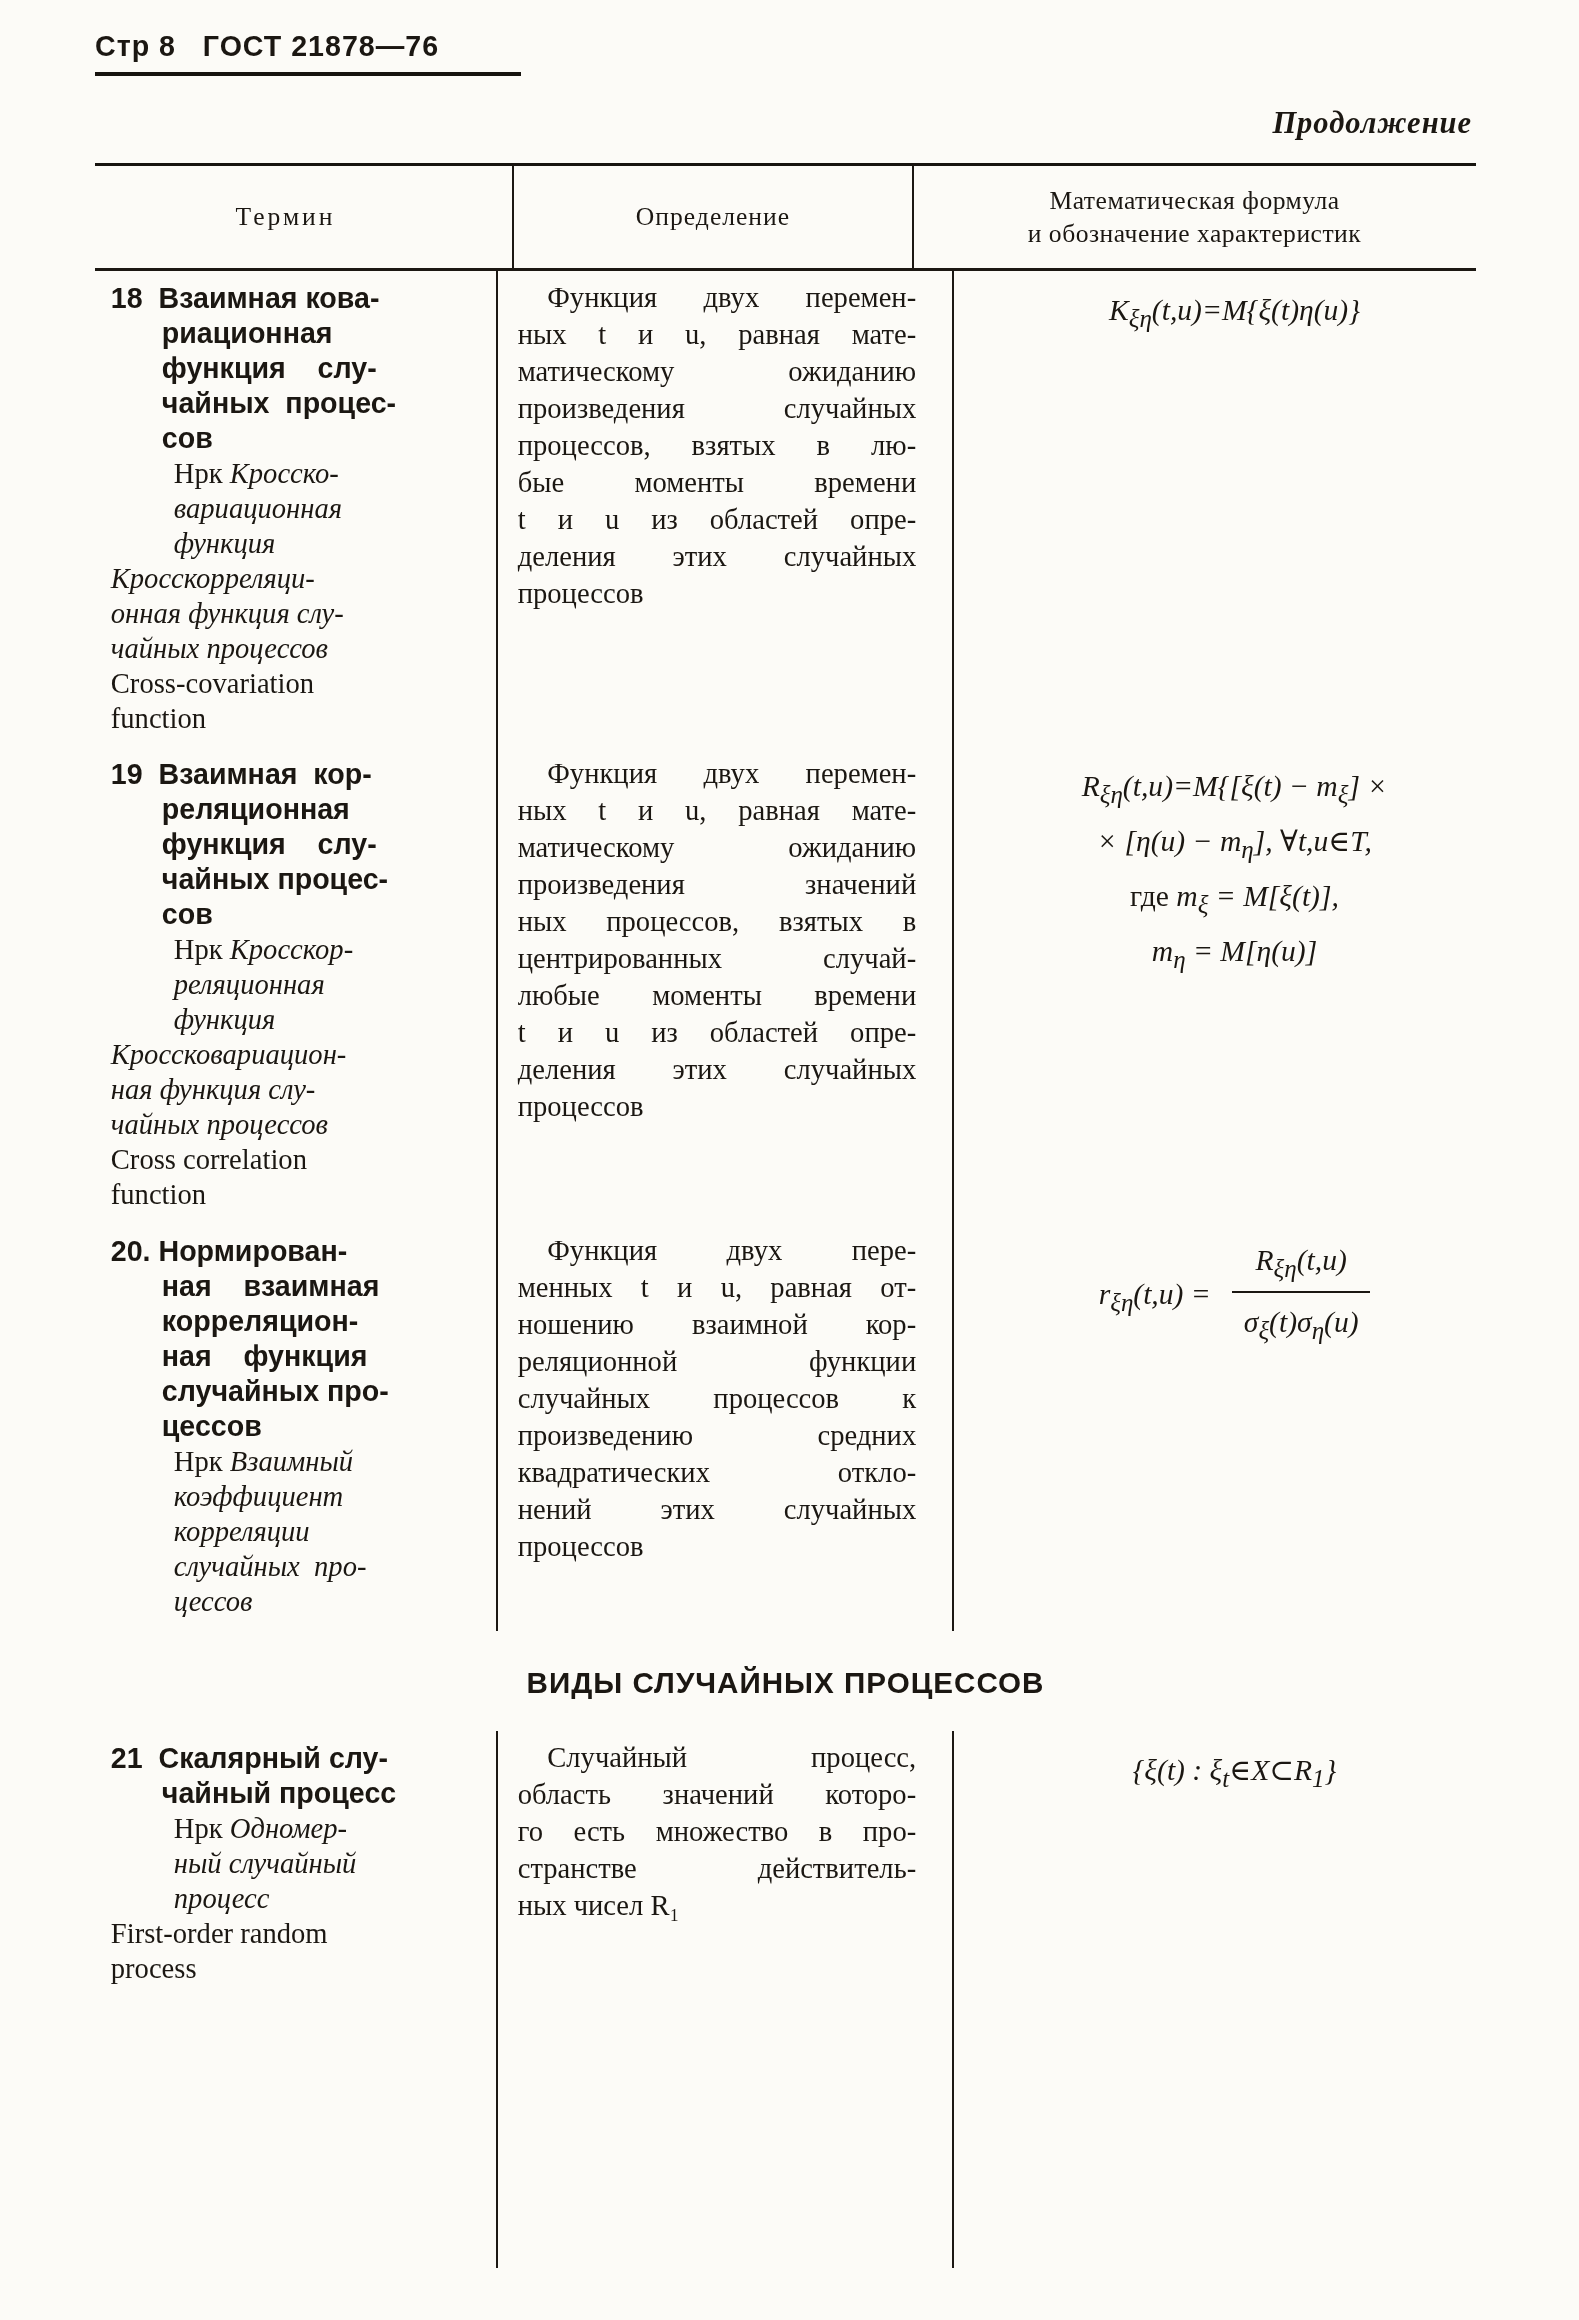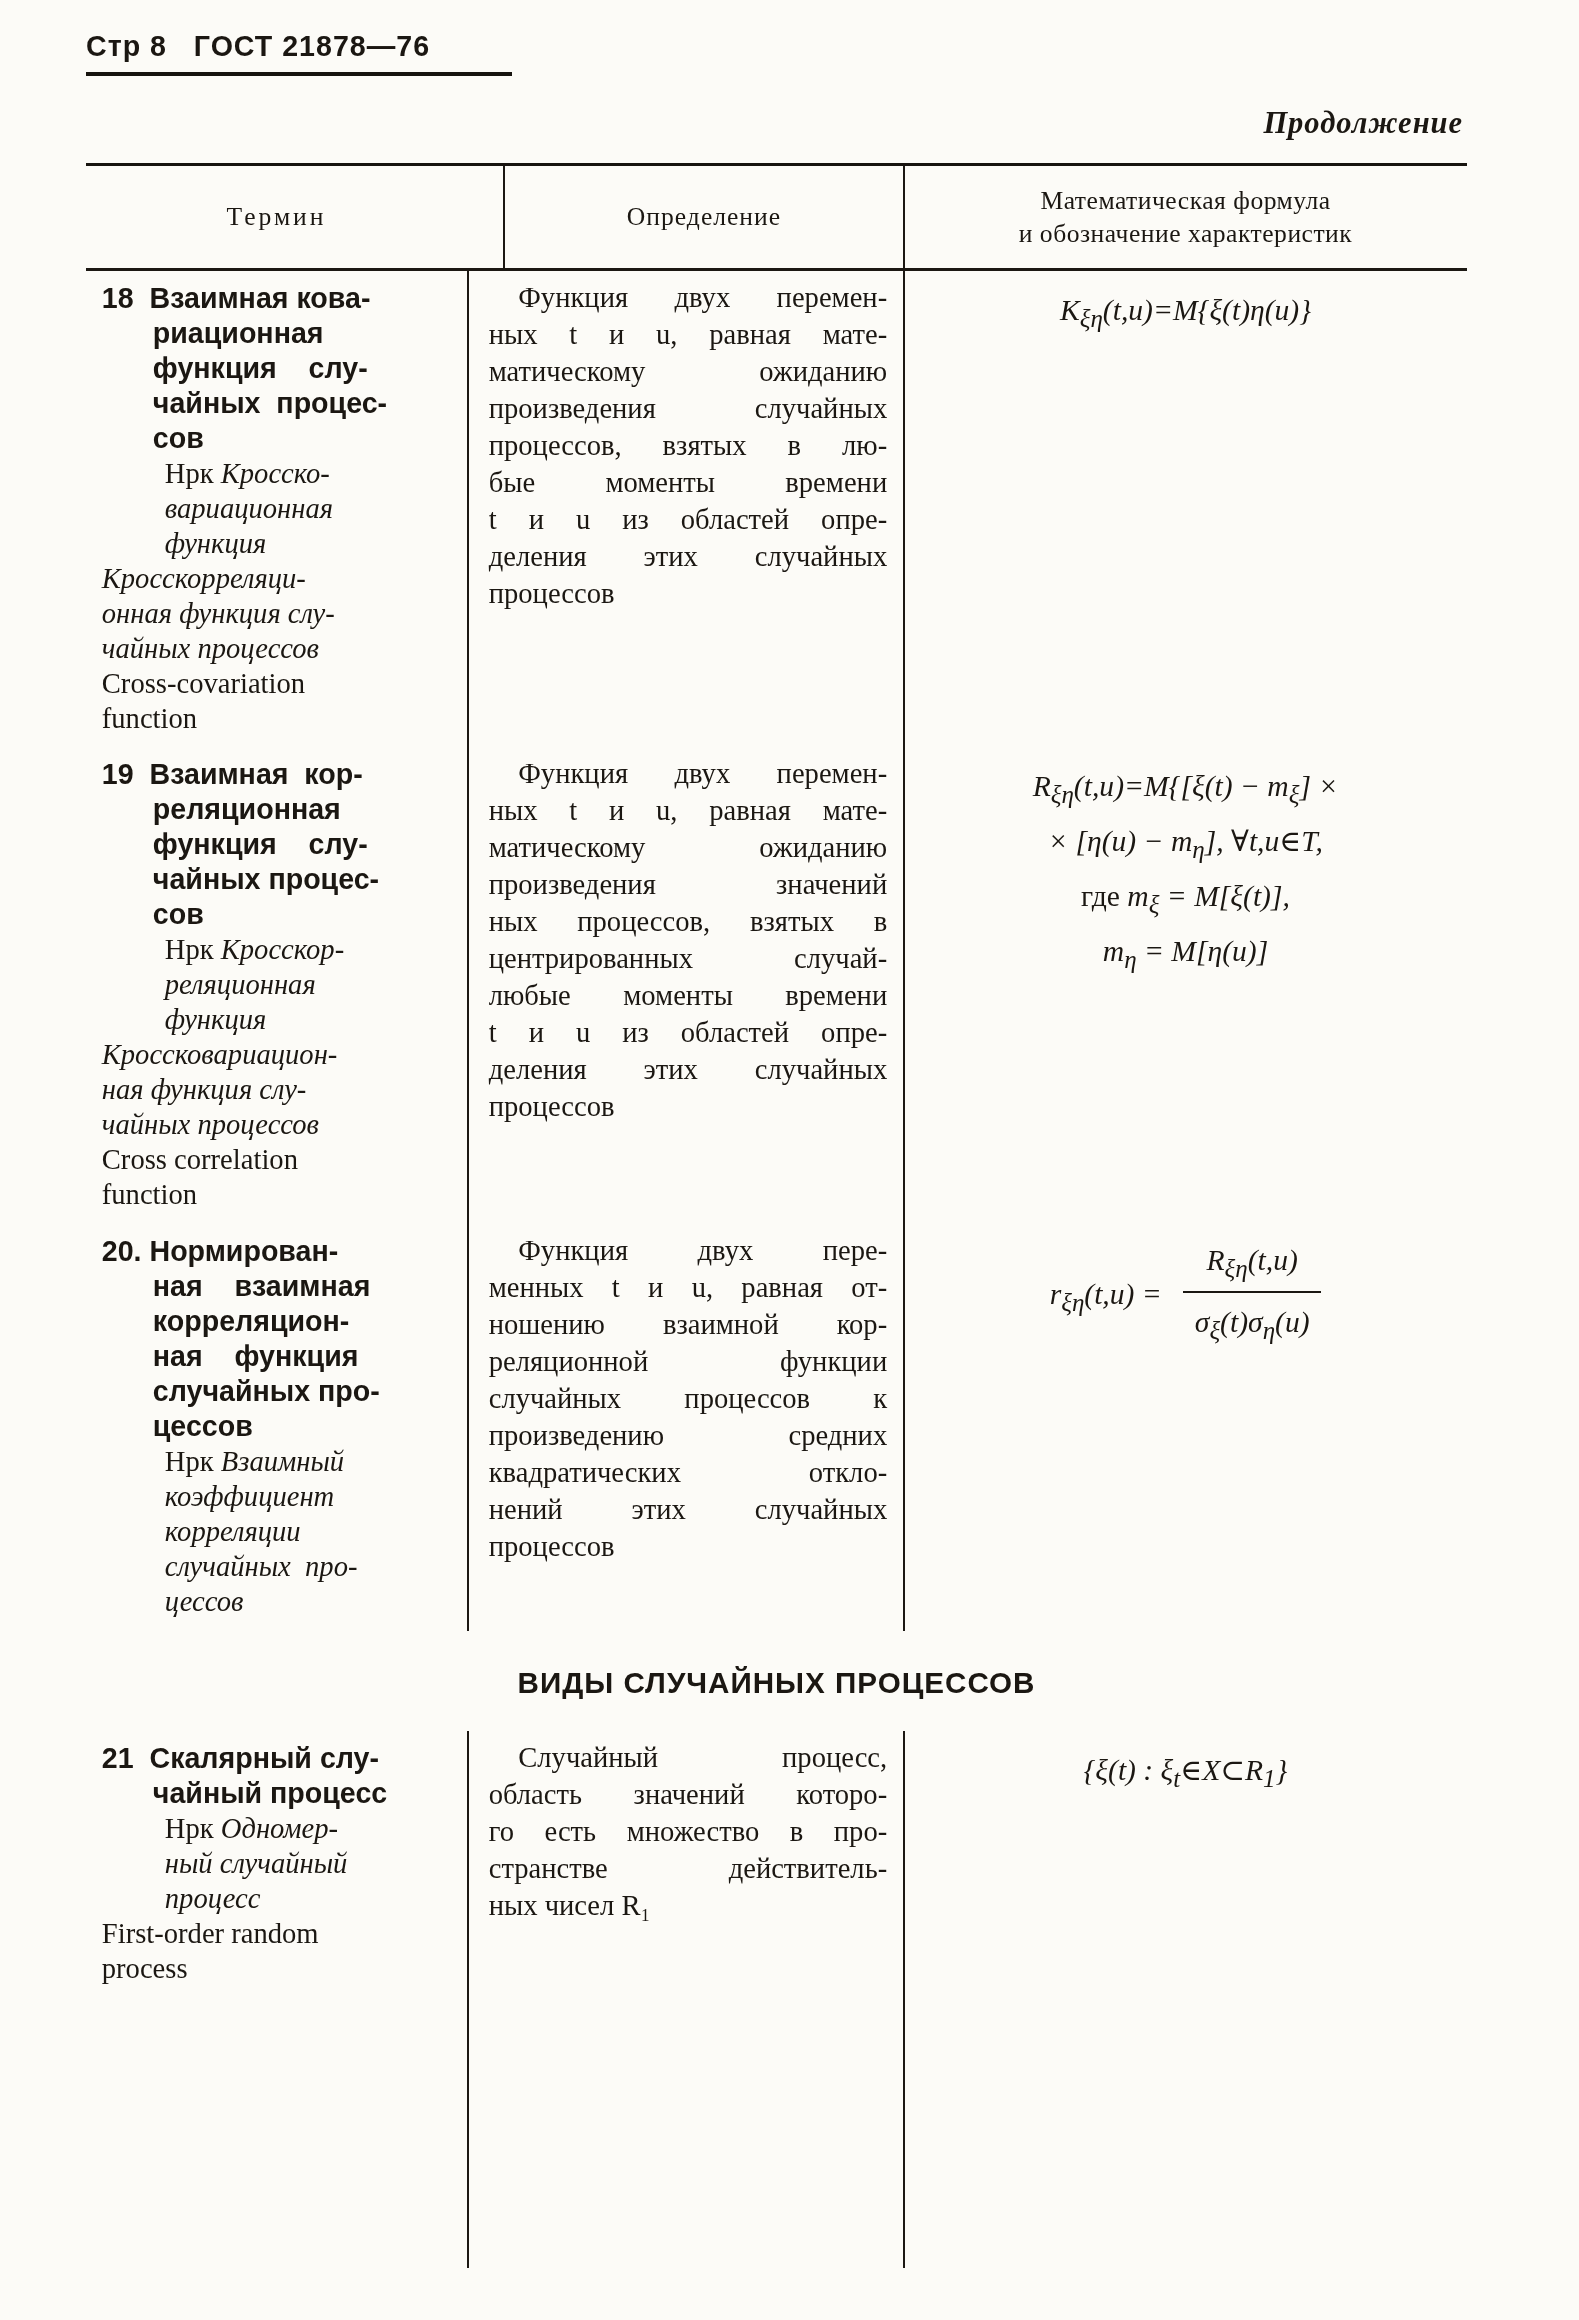--- a/index.html
+++ b/index.html
@@ -1,21 +1,21 @@
 <!DOCTYPE html>
 <html><head>
 <meta charset="utf-8">
 <style>
   html,body{margin:0;padding:0;background:#cfccc4;}
   .page{
     width:1579px;height:2321px;background:#fcfbf7;color:#1b1712;
     position:relative;margin:0 auto;overflow:hidden;
     font-family:"Liberation Serif","DejaVu Serif",serif;
   }
-  .inner{position:absolute;left:86px;top:0;width:1381px;}
+  .inner{position:absolute;left:95px;top:0;width:1381px;}
 
   
   .top-header{padding-top:29.6px;}
   .page-num{
     display:inline-block;font-family:"Liberation Sans","DejaVu Sans",sans-serif;
     font-weight:700;font-size:28.6px;letter-spacing:1px;white-space:pre;
     border-bottom:4.9px solid #17140f;padding-bottom:9.9px;width:426px;
   }
   .continuation{
     margin-top:29.6px;text-align:right;font-style:italic;font-weight:700;
@@ -30,21 +30,21 @@
   }
   .th{
     min-height:102px;display:flex;flex-direction:column;justify-content:center;
     align-items:center;text-align:center;font-size:25.6px;line-height:33px;
   }
   .th-term{letter-spacing:3px;}
   .th-def{letter-spacing:1px;margin-left:36px;}
   .th-formula{font-size:25.6px;letter-spacing:0.5px;}
   .th:nth-child(2),.th:nth-child(3){border-left:2px solid #1c1813;}
 
-  .entry{display:grid;grid-template-columns:381px 436px 563px;}
+  .entry{display:grid;grid-template-columns:381px 436px 563px;gap:20px;}
   .entry .cell:nth-child(2),.entry .cell:nth-child(3){border-left:2px solid #1c1813;}
   .entry:last-child{min-height:537px;}
 
   .cell.term{padding:9.9px 7.9px 11.8px 15.8px;}
   .cell.def{padding:7.9px 15.8px 11.8px 19.7px;}
   .cell.formula{padding:15.8px 9.9px 11.8px 9.9px;text-align:center;}
 
   
   .tl{font-size:28.6px;line-height:35px;white-space:pre-wrap;}
   .tl.b{font-family:"Liberation Sans","DejaVu Sans",sans-serif;font-weight:700;}

